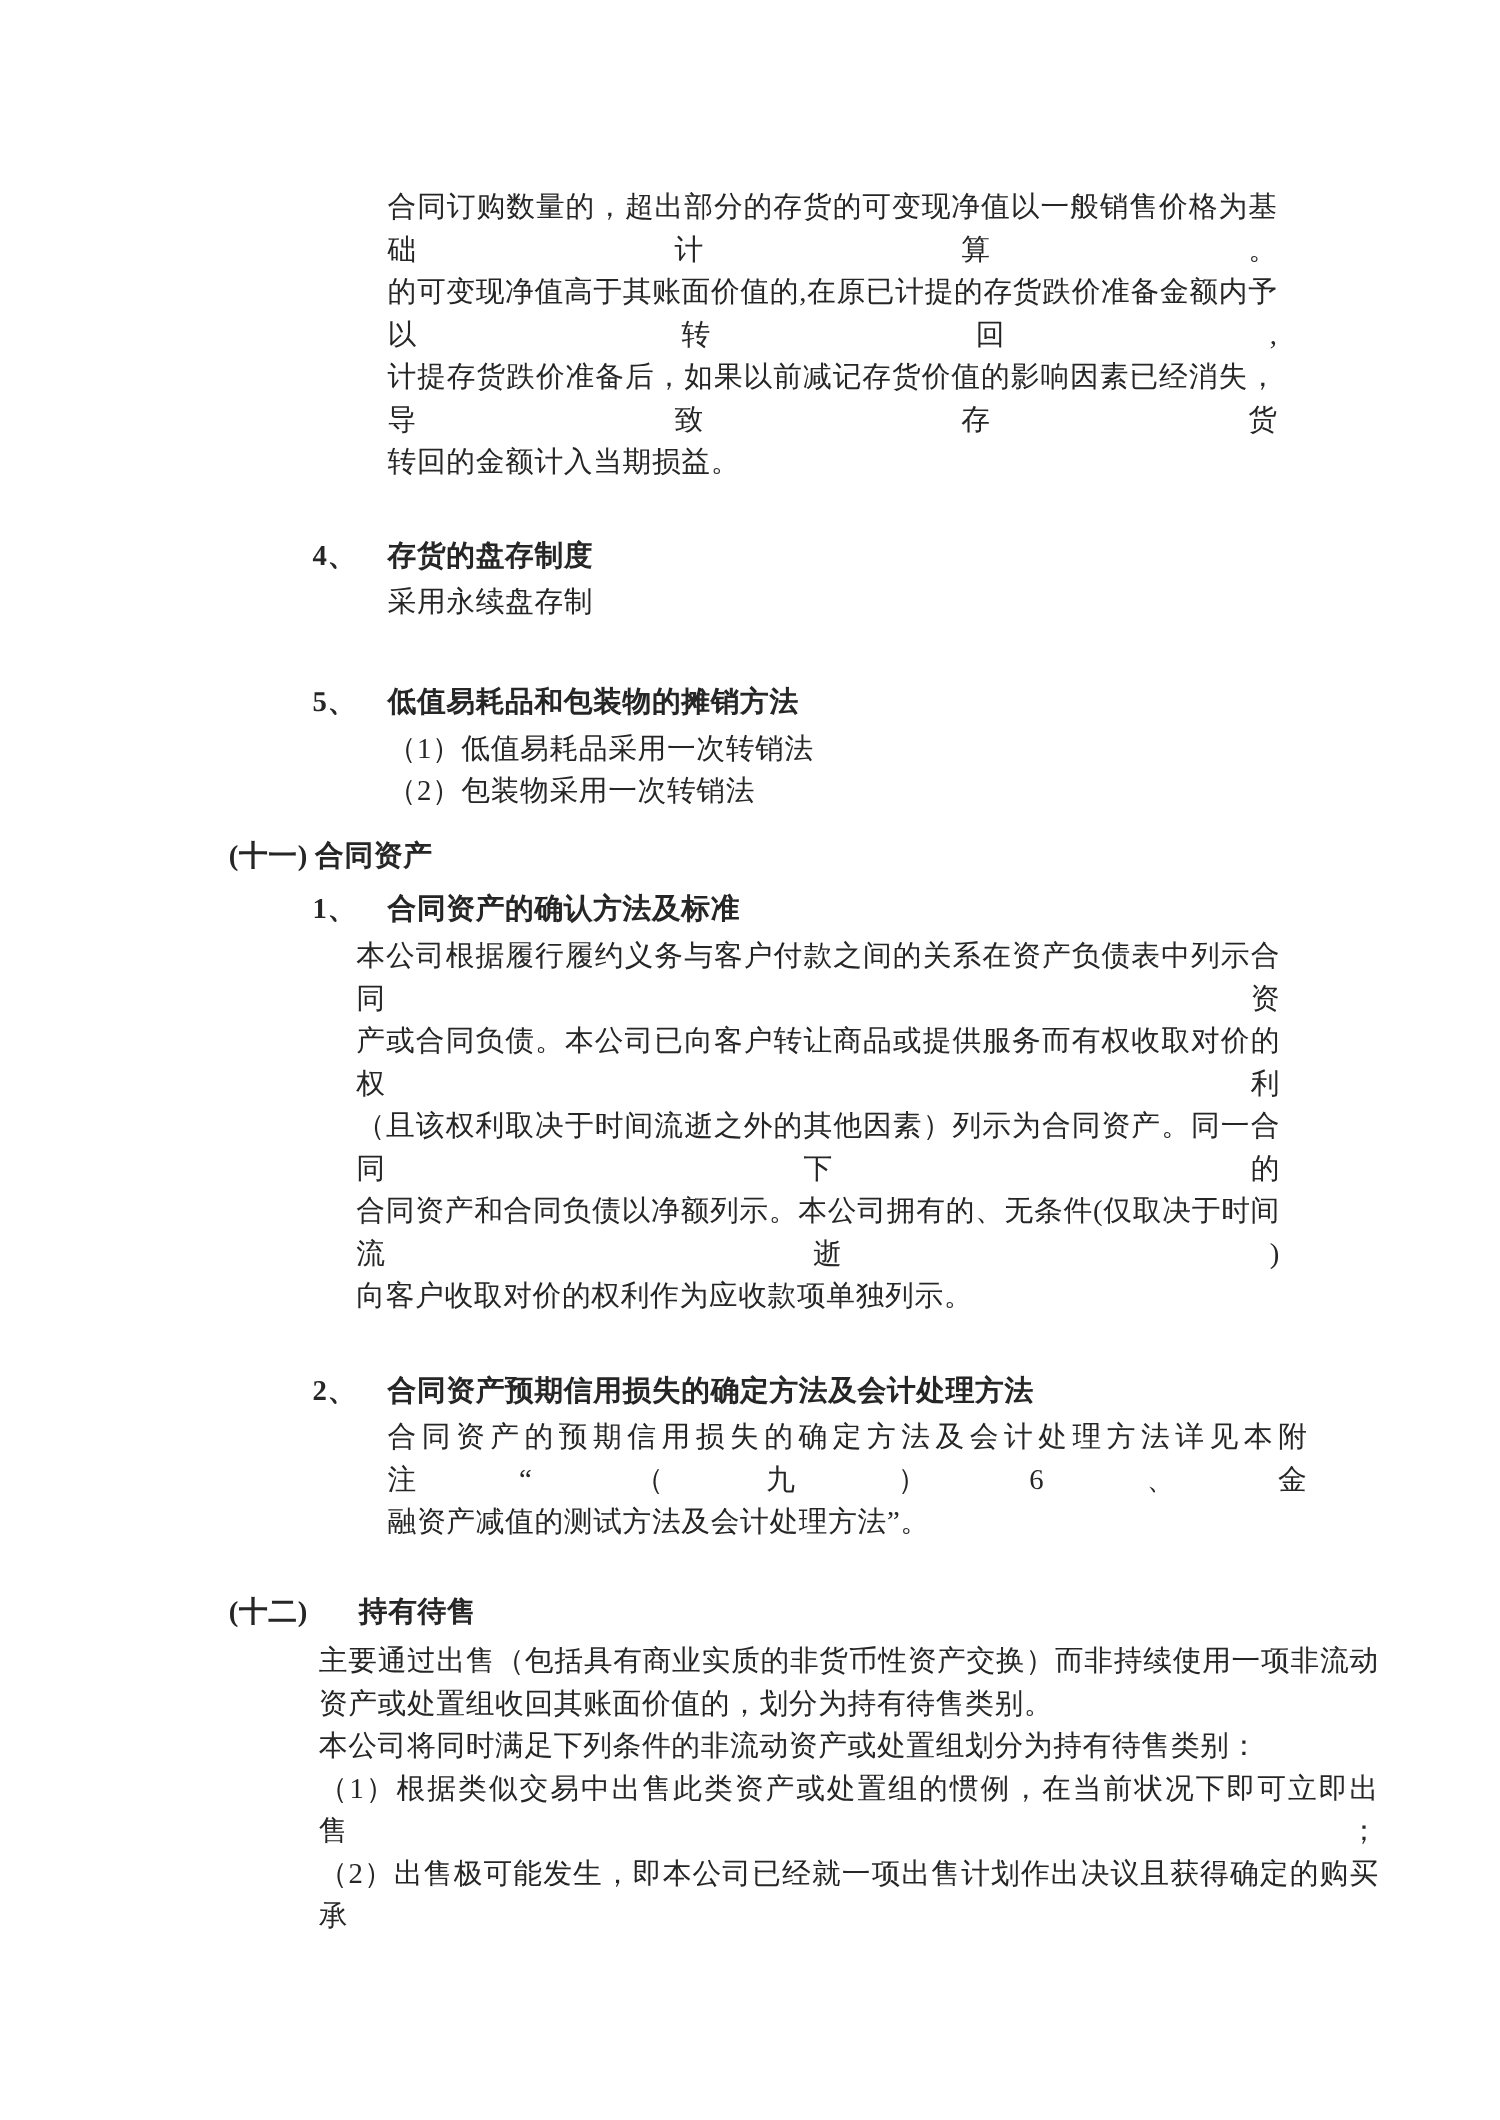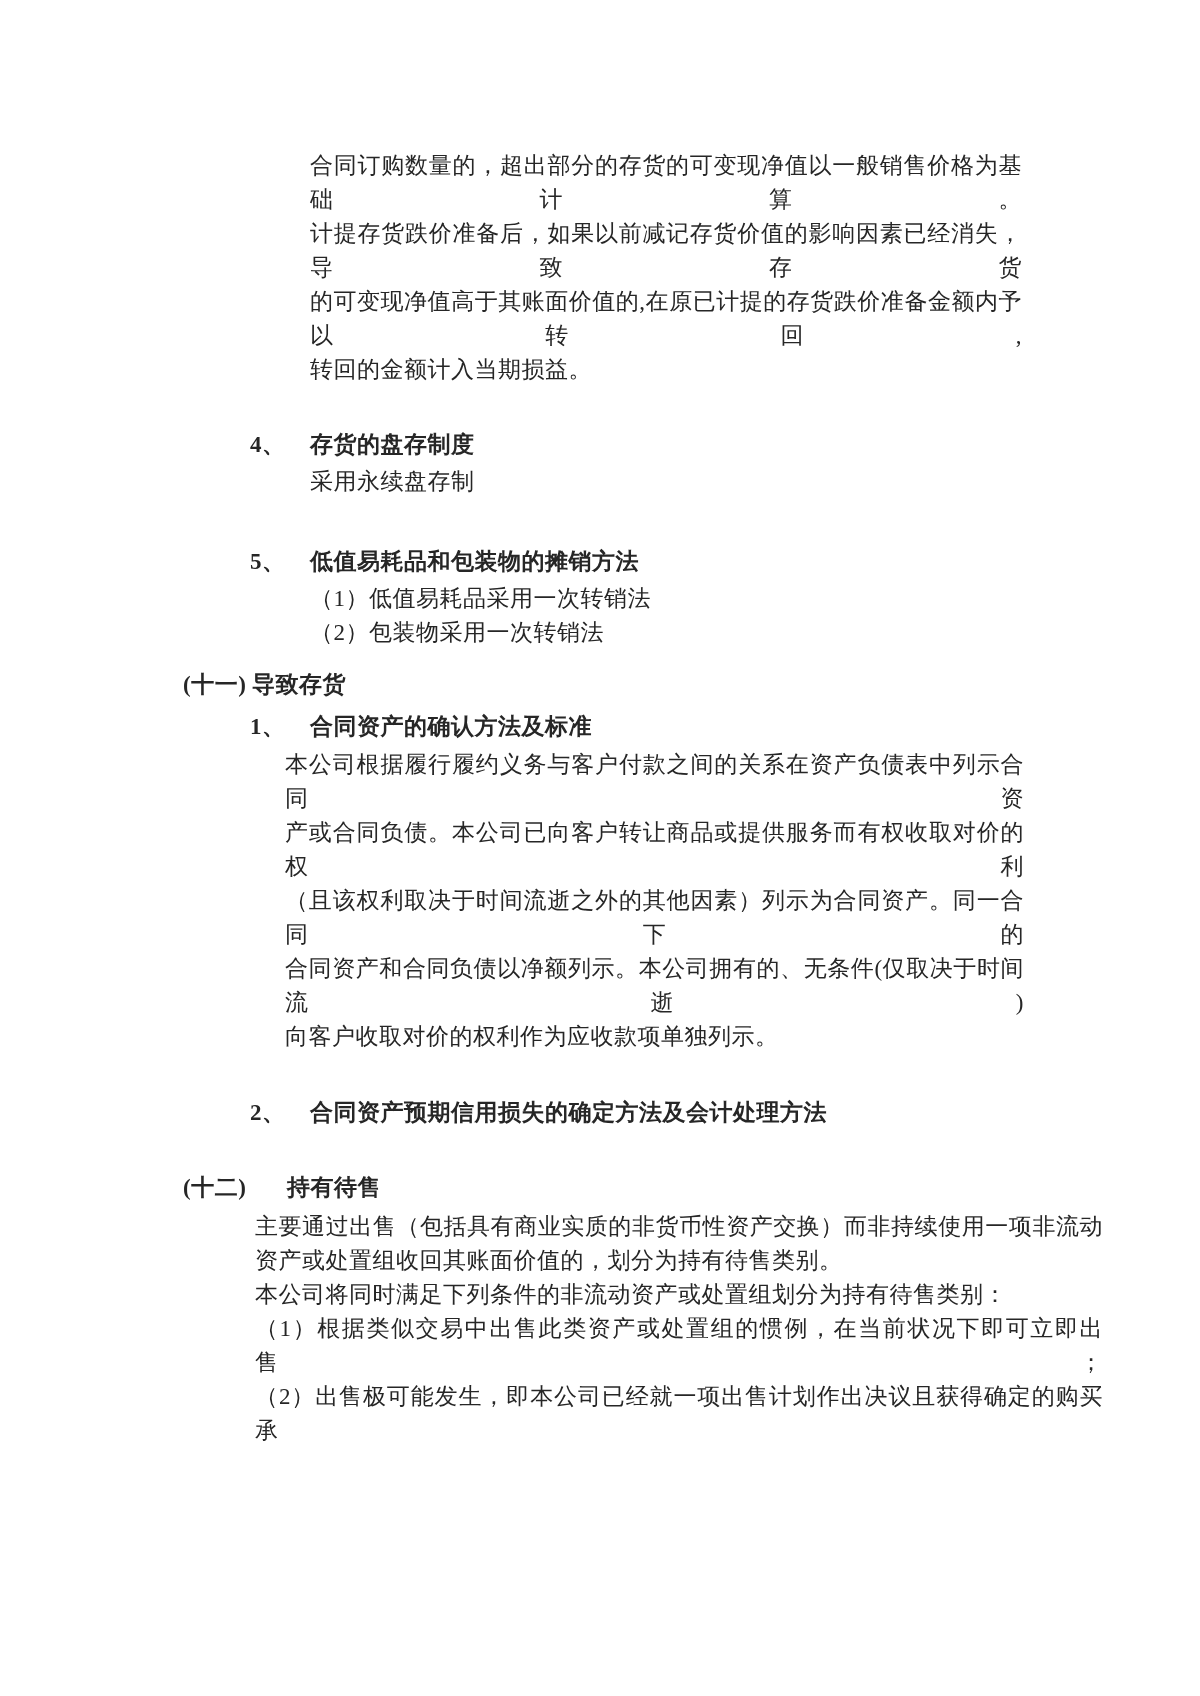--- a/index.html
+++ b/index.html
@@ -62,58 +62,62 @@
   .mt42 { margin-top: 42px; }
 </style>
 </head>
 <body>
 
 <div class="page">
   <div class="content">
 
     <div class="para pa">
       <div class="ln j">合同订购数量的，超出部分的存货的可变现净值以一般销售价格为基础计算。</div>
+      <div class="ln j">的可变现净值高于其账面价值的,在原已计提的存货跌价准备金额内予以转回,</div>
       <div class="ln j">计提存货跌价准备后，如果以前减记存货价值的影响因素已经消失，导致存货</div>
-      <div class="ln j">的可变现净值高于其账面价值的,在原已计提的存货跌价准备金额内予以转回,</div>
       <div class="ln">转回的金额计入当期损益。</div>
     </div>
 
     <div class="hrow num mt37">
       <span class="hlabel">4、</span>
       <span class="htitle">存货的盘存制度</span>
     </div>
     <div class="ln pa">采用永续盘存制</div>
 
     <div class="hrow num mt42">
       <span class="hlabel">5、</span>
       <span class="htitle">低值易耗品和包装物的摊销方法</span>
     </div>
     <div class="ln pa">（1）低值易耗品采用一次转销法</div>
     <div class="ln pa">（2）包装物采用一次转销法</div>
 
     <div class="hrow sec mt14">
       <span class="hlabel">(十一)</span>
-      <span class="htitle">导致存货</span>
+      <span class="htitle">合同资产</span>
     </div>
 
     <div class="hrow num mt1">
       <span class="hlabel">1、</span>
       <span class="htitle">合同资产的确认方法及标准</span>
     </div>
     <div class="para pb mt1">
       <div class="ln j">本公司根据履行履约义务与客户付款之间的关系在资产负债表中列示合同资</div>
       <div class="ln j">产或合同负债。本公司已向客户转让商品或提供服务而有权收取对价的权利</div>
       <div class="ln j">（且该权利取决于时间流逝之外的其他因素）列示为合同资产。同一合同下的</div>
       <div class="ln j">合同资产和合同负债以净额列示。本公司拥有的、无条件(仅取决于时间流逝)</div>
       <div class="ln">向客户收取对价的权利作为应收款项单独列示。</div>
     </div>
 
     <div class="hrow num mt38">
       <span class="hlabel">2、</span>
       <span class="htitle">合同资产预期信用损失的确定方法及会计处理方法</span>
+    </div>
+    <div class="para pc">
+      <div class="ln j">合同资产的预期信用损失的确定方法及会计处理方法详见本附注“（九）6、金</div>
+      <div class="ln">融资产减值的测试方法及会计处理方法”。</div>
     </div>
 
     <div class="hrow sec mt34">
       <span class="hlabel">(十二)</span>
       <span class="htitle">持有待售</span>
     </div>
     <div class="para pd mt2">
       <div class="ln j">主要通过出售（包括具有商业实质的非货币性资产交换）而非持续使用一项非流动</div>
       <div class="ln">资产或处置组收回其账面价值的，划分为持有待售类别。</div>
       <div class="ln">本公司将同时满足下列条件的非流动资产或处置组划分为持有待售类别：</div>

